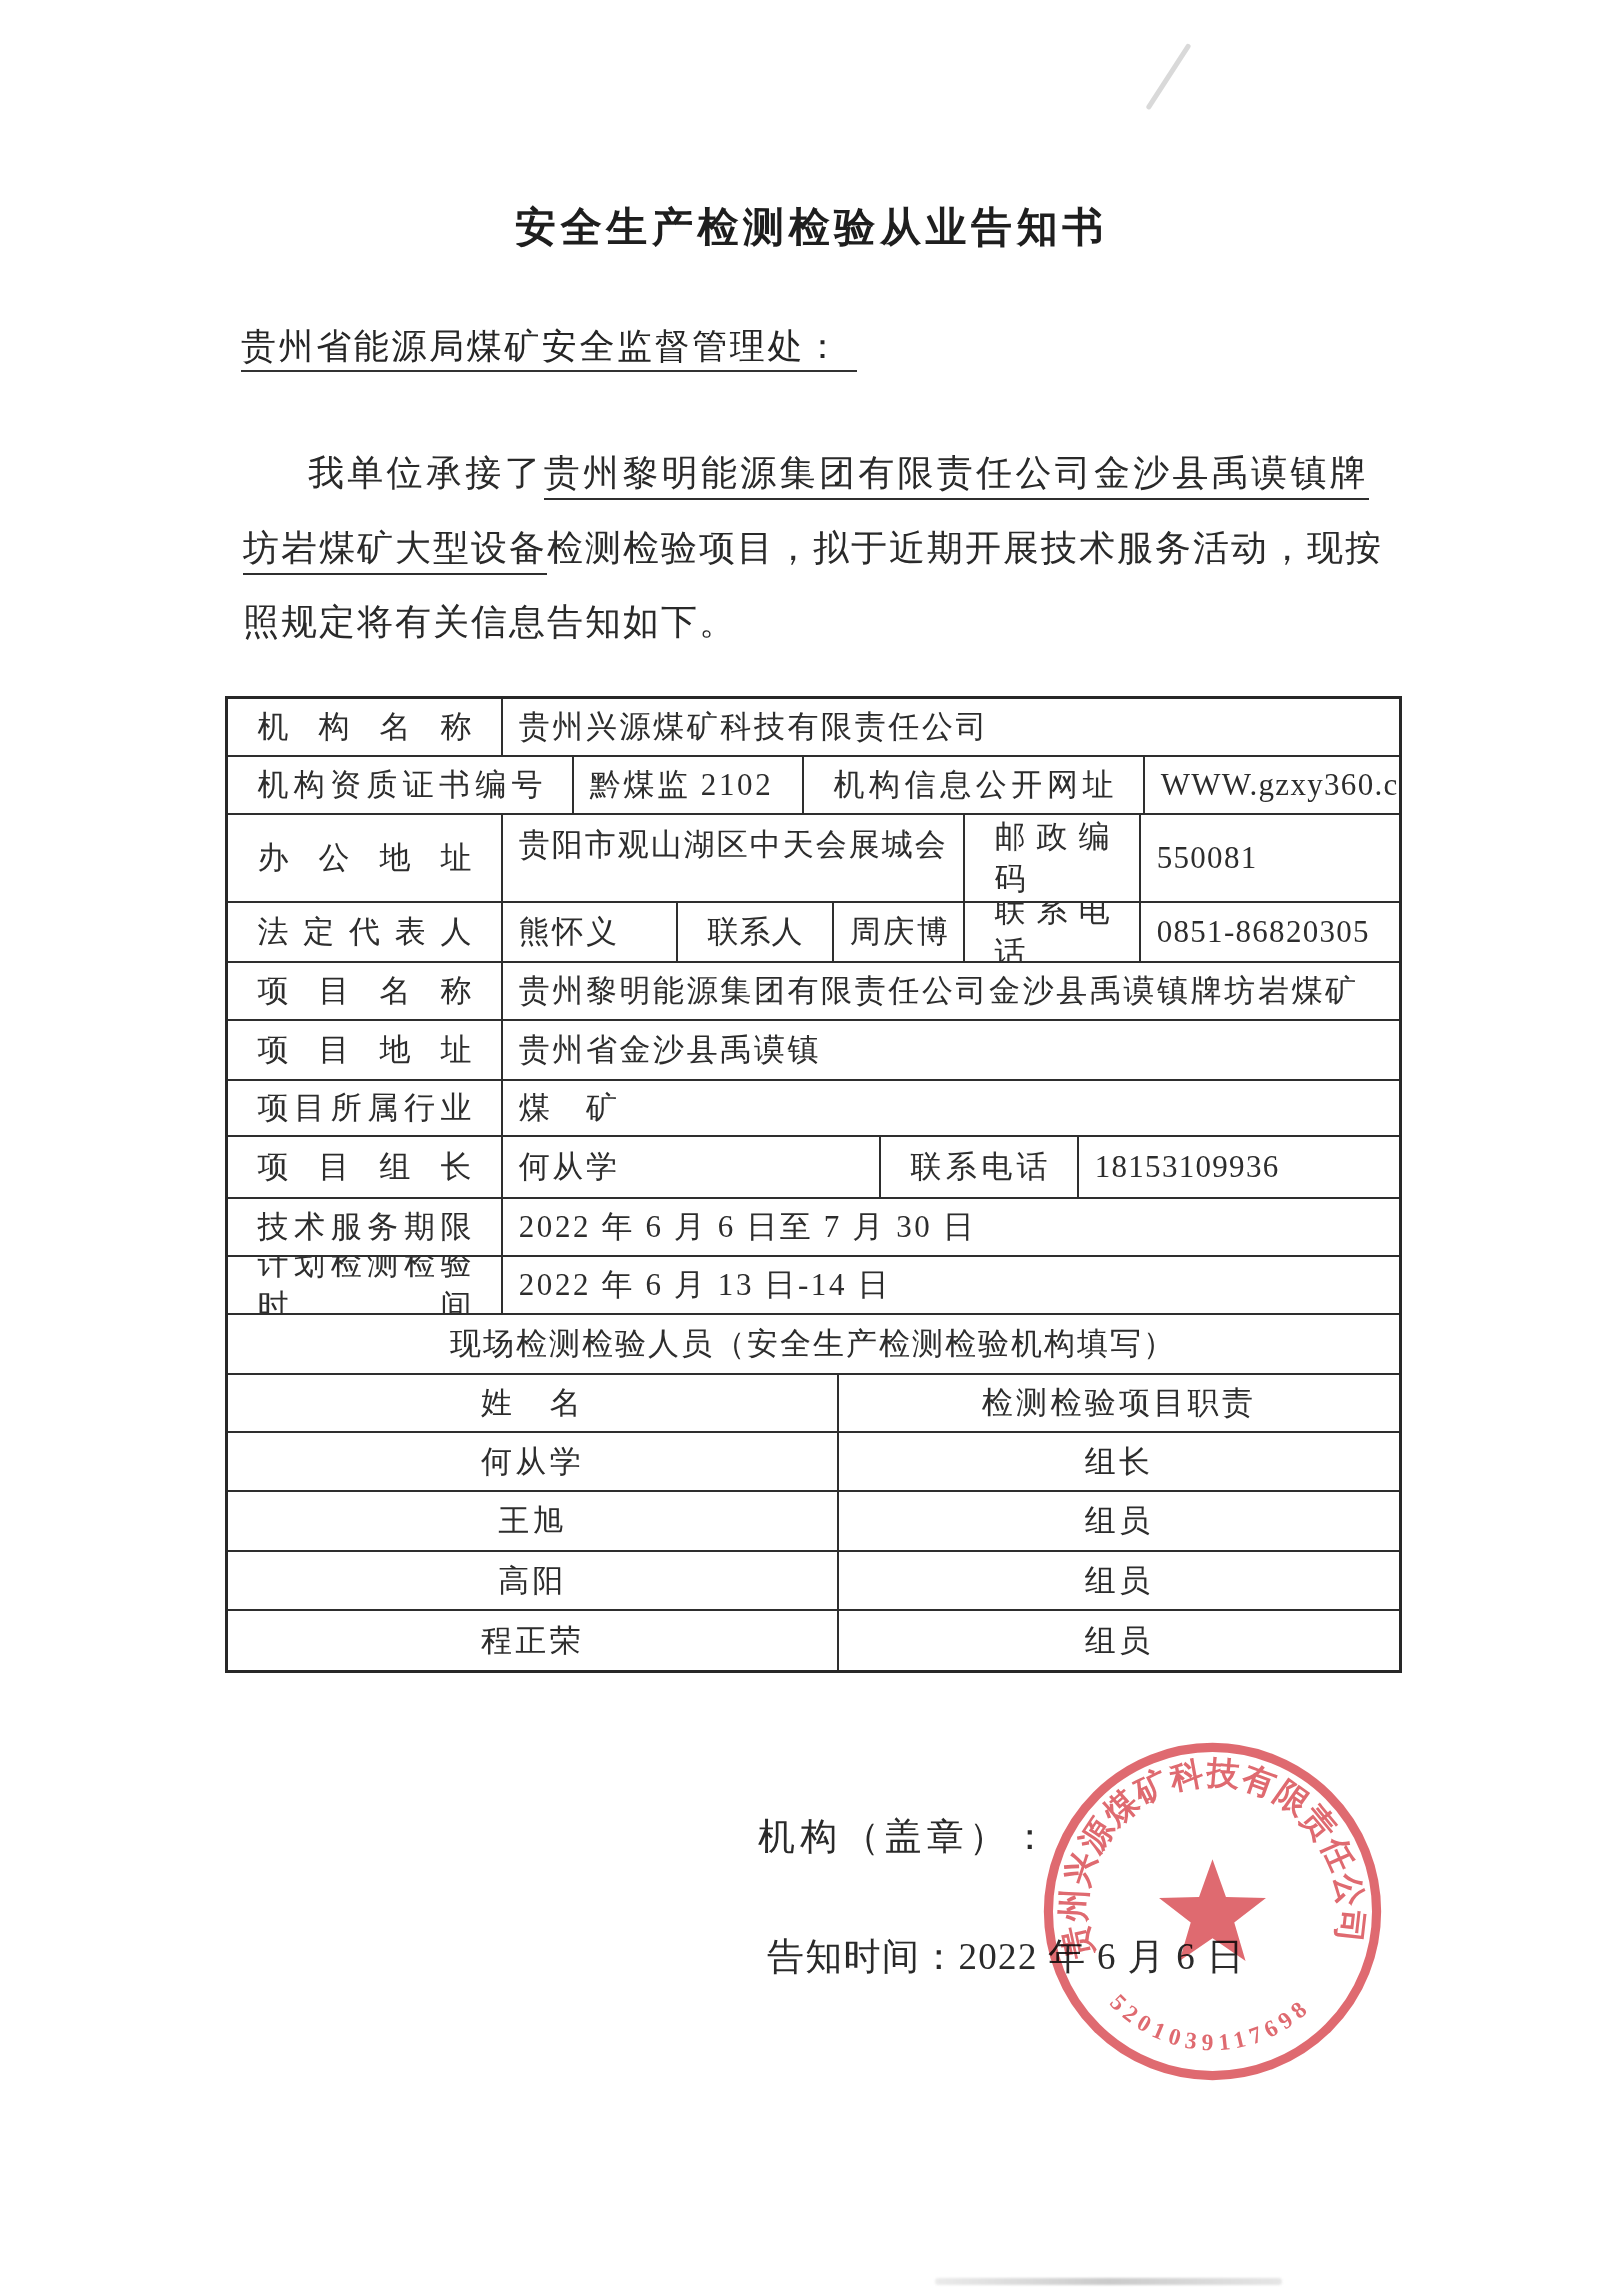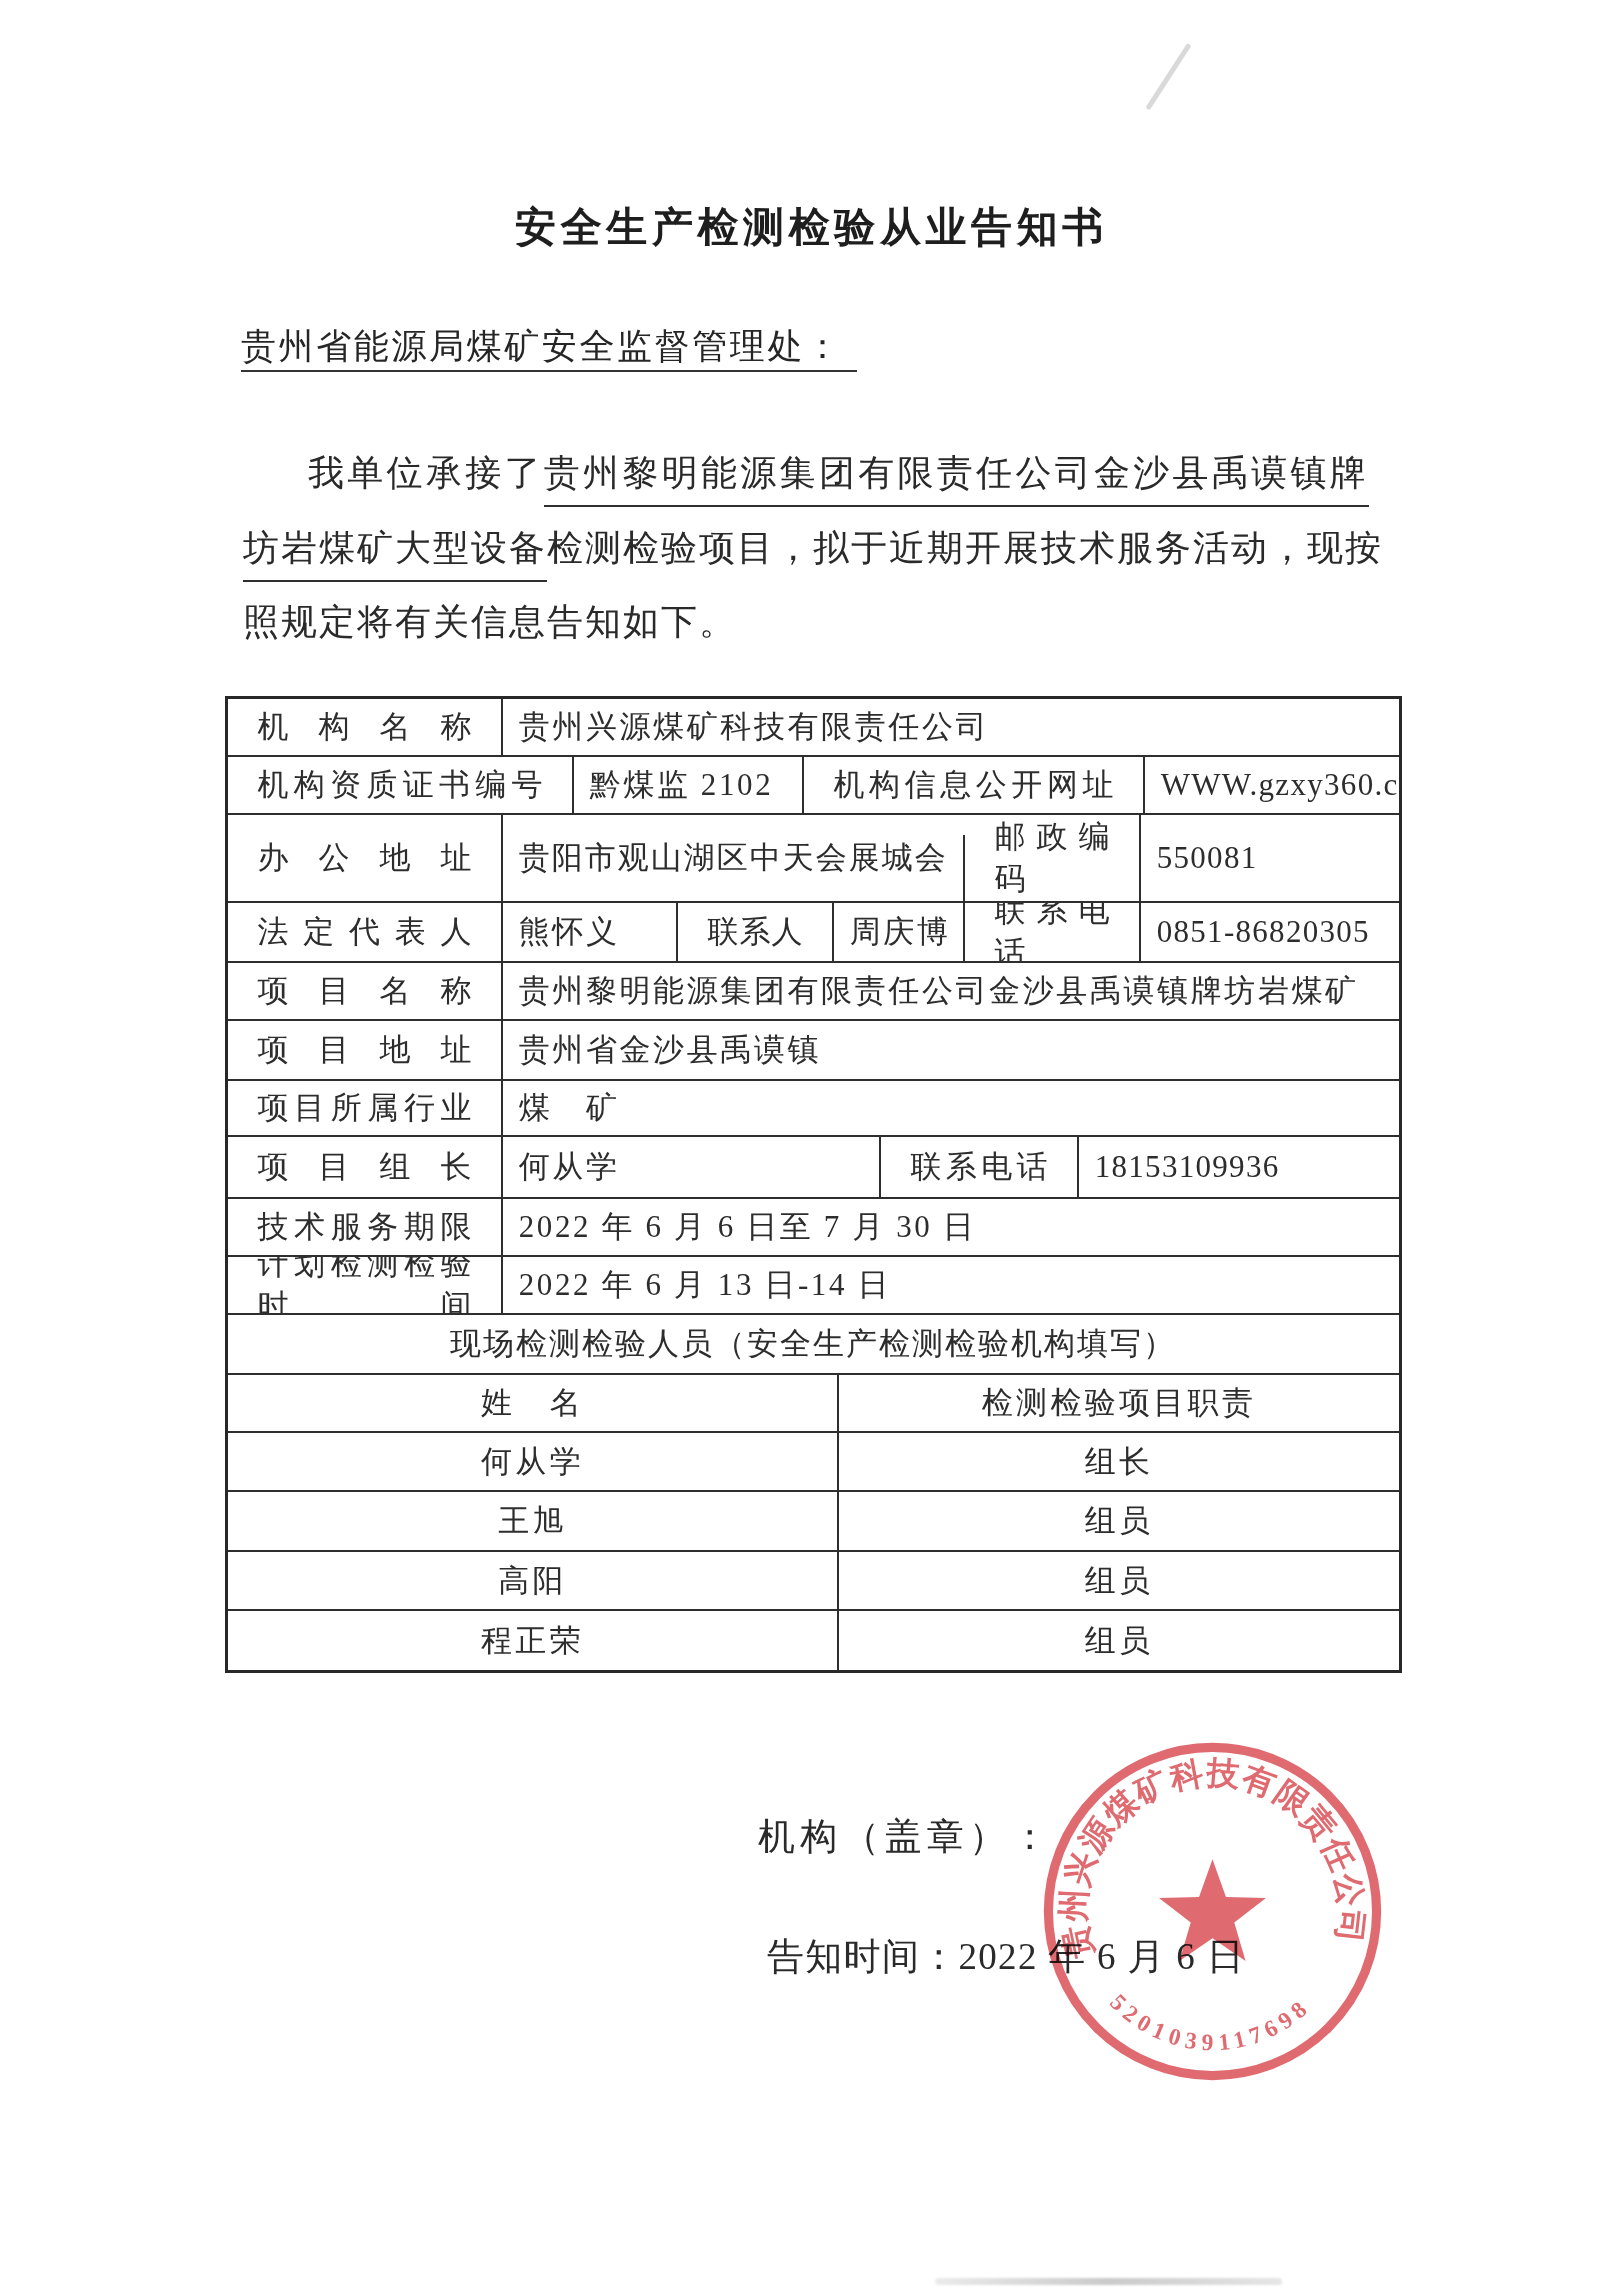--- a/index.html
+++ b/index.html
@@ -11,38 +11,38 @@
   .title{
     left:0;right:0;top:200px;text-align:center;font-size:41px;font-weight:700;
     letter-spacing:4.6px;color:#1e1e1e;white-space:nowrap;
   }
   .salutation{left:241px;top:323px;font-size:35px;letter-spacing:2.6px;white-space:nowrap;}
   .salutation .u2{border-bottom:2.6px solid #333;padding-bottom:3.9px;padding-right:14.4px;}
   .pline{font-size:36px;white-space:nowrap;color:#2a2a2a;}
   .p1{left:308px;top:449px;letter-spacing:3.3px;}
   .p2{left:243px;top:524px;letter-spacing:2px;}
   .p3{left:243px;top:598px;letter-spacing:2px;}
-  .u{border-bottom:2.6px solid #2f2f2f;padding-bottom:12px;margin-top:8px;}
+  .u{border-bottom:2.6px solid #2f2f2f;padding-bottom:5px;margin-top:8px;}
 
   .doc-table{
     left:225px;top:696px;width:1177px;border:3.3px solid #282828;box-sizing:border-box;
     background:#fff;
   }
   .tr{display:flex;box-sizing:border-box;border-bottom:2.6px solid #2e2e2e;}
   .tr:last-child{border-bottom:none;}
   .td{
     flex:none;box-sizing:border-box;border-right:2.6px solid #2e2e2e;
     display:flex;align-items:center;font-size:31px;color:#2d2d2d;overflow:hidden;
   }
   .td:last-child{border-right:none;}
   .lbl>span{width:100%;text-align:justify;text-align-last:justify;padding:0 29.5px;box-sizing:border-box;}
   .val{padding-left:15.7px;letter-spacing:2.6px;white-space:nowrap;}
   .num{letter-spacing:1.3px;font-size:31px;}
   .ctr{justify-content:center;letter-spacing:3.3px;padding-left:0;}
-  .two-line{display:block;padding-top:2px;line-height:41px;letter-spacing:2px;margin-top:20px;}
+  .two-line{display:block;padding-top:9px;line-height:41px;letter-spacing:2px;}
   .sect{justify-content:center;letter-spacing:2px;border-radius:24px;}
 
   .seal-label{left:758px;top:1812px;font-size:37px;letter-spacing:5.2px;white-space:nowrap;color:#2a2a2a;}
   .notice-time{left:767px;top:1932px;font-size:37px;letter-spacing:1.3px;white-space:nowrap;color:#2a2a2a;}
 
   .stamp{left:1036px;top:1735px;width:353px;height:353px;mix-blend-mode:multiply;opacity:.9;}
   .stamp text{font-family:"Liberation Serif","DejaVu Serif",serif;font-weight:700;}
 
   .artifact-tr{
     left:1166px;top:38px;width:4.6px;height:77px;background:#b9b9b9;opacity:.55;

